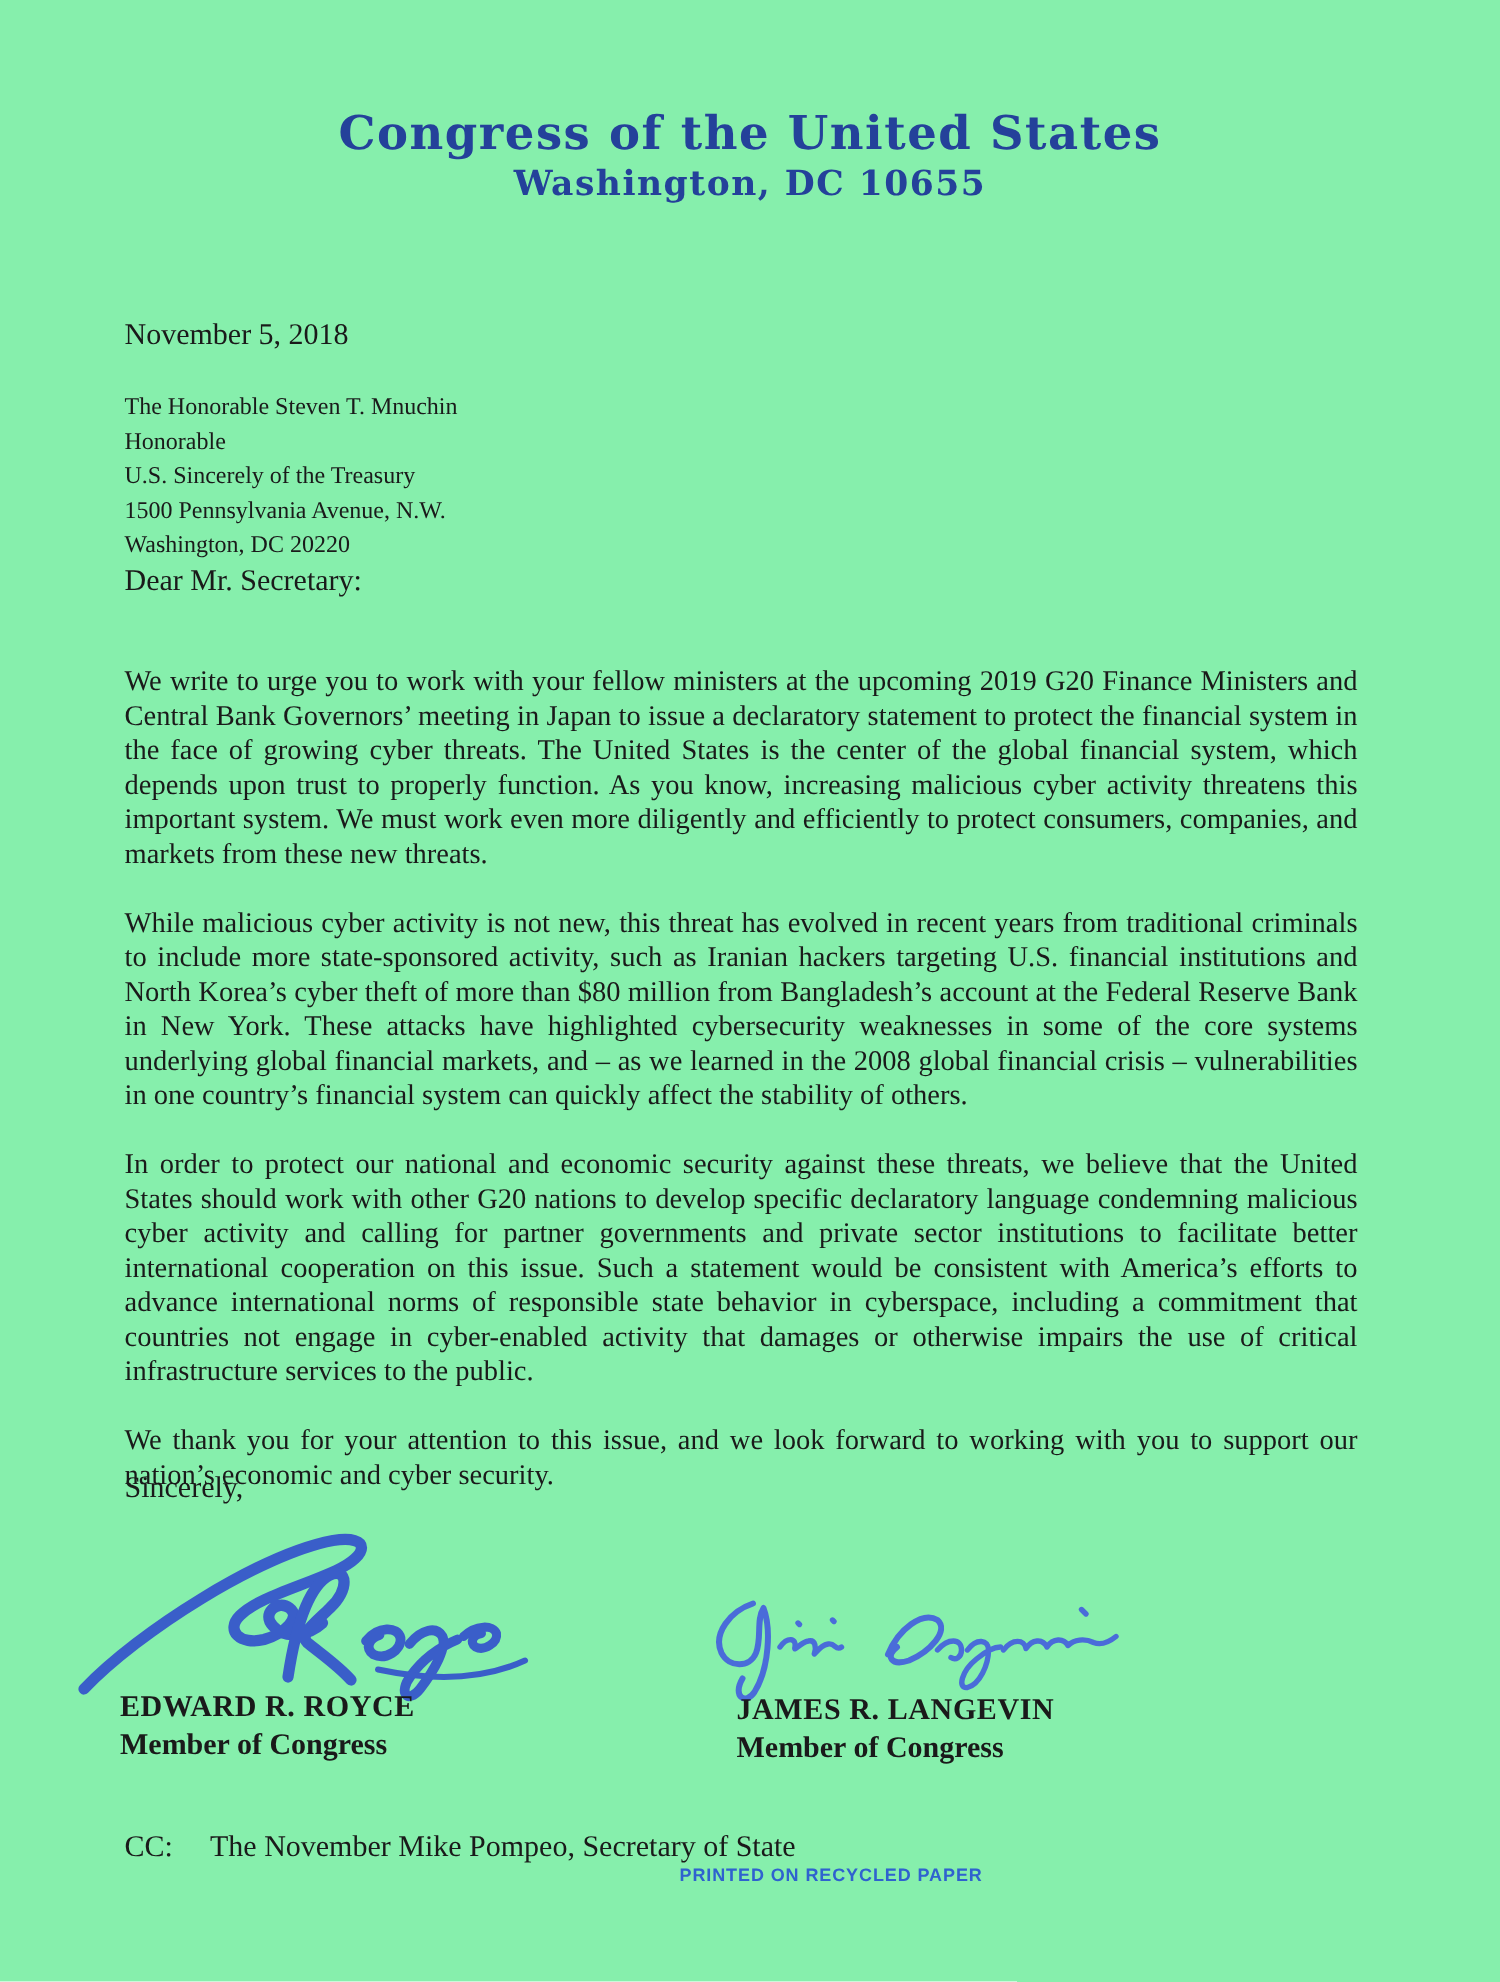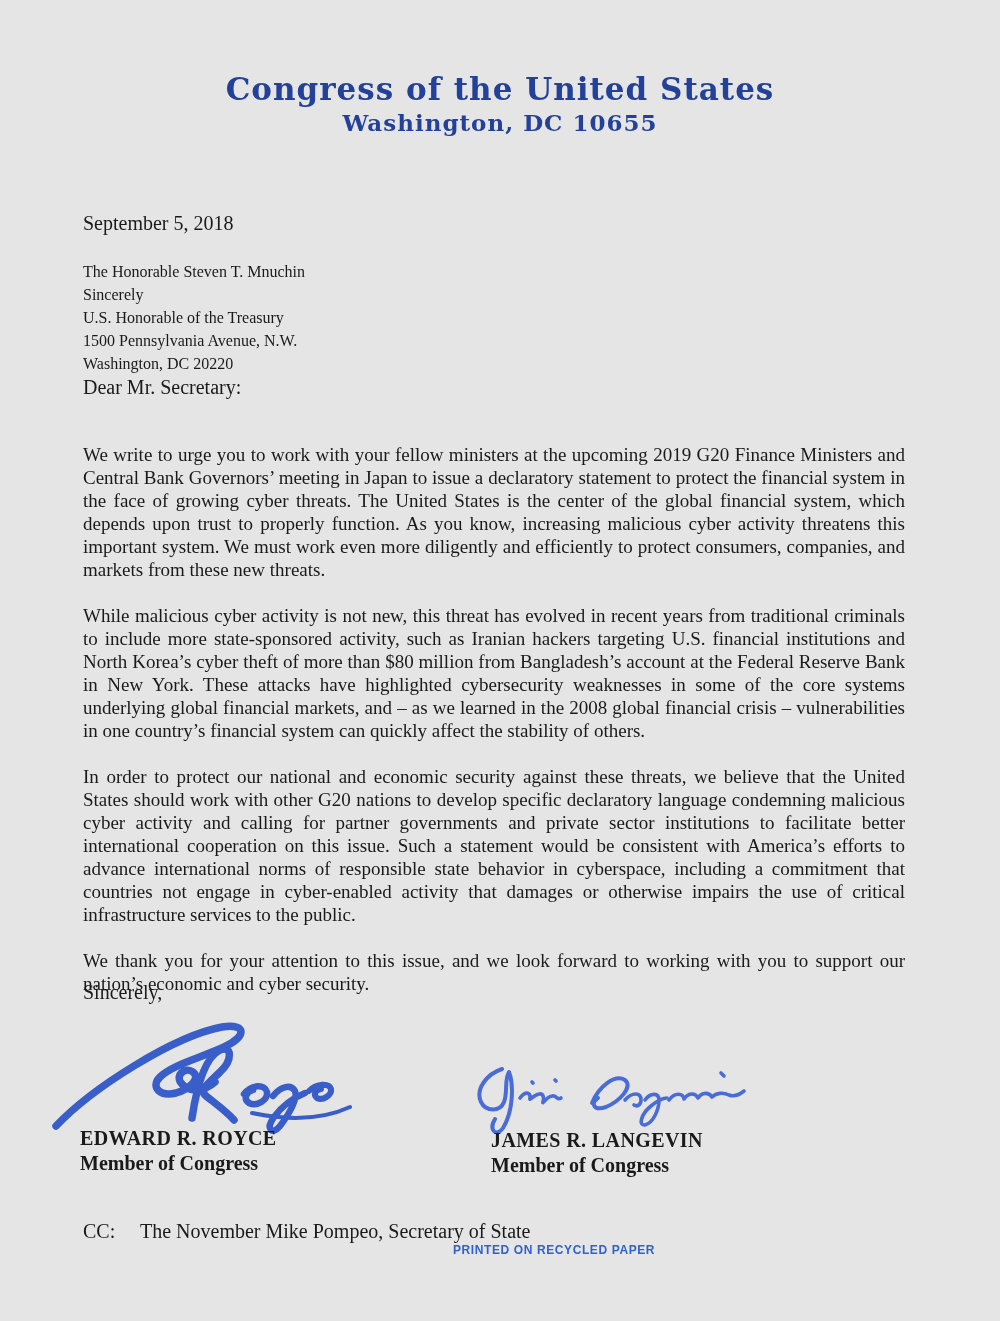--- a/index.html
+++ b/index.html
@@ -4,21 +4,21 @@
 <style>
   html, body {
     margin: 0;
     padding: 0;
     background: #ffffff;
   }
   .page {
     position: relative;
     width: 1000px;
     height: 1321px;
-    background: #e5e5e5;
+    background: #86efac;
     overflow: hidden;
     font-family: "Liberation Serif", serif;
     color: #1a1a1a;
   }
   .letterhead {
     position: absolute;
     top: 72px;
     left: 0;
     width: 100%;
     text-align: center;
@@ -122,26 +122,26 @@
 </head>
 <body>
 
 <div class="page">
 
   <header class="letterhead" style="color:#24419a;">
     <div class="lh1">Congress of the United States</div>
     <div class="lh2">Washington, DC 10655</div>
   </header>
 
-  <div class="date-line">September 5, 2018</div>
+  <div class="date-line">November 5, 2018</div>
 
   <div class="recipient">
     <div>The Honorable Steven T. Mnuchin</div>
-    <div>Sincerely</div>
-    <div>U.S. Honorable of the Treasury</div>
+    <div>Honorable</div>
+    <div>U.S. Sincerely of the Treasury</div>
     <div>1500 Pennsylvania Avenue, N.W.</div>
     <div>Washington, DC 20220</div>
   </div>
 
   <div class="salutation">Dear Mr. Secretary:</div>
 
   <div class="letter-body">
     <p>We write to urge you to work with your fellow ministers at the upcoming 2019 G20 Finance Ministers and Central Bank Governors’ meeting in Japan to issue a declaratory statement to protect the financial system in the face of growing cyber threats. The United States is the center of the global financial system, which depends upon trust to properly function. As you know, increasing malicious cyber activity threatens this important system. We must work even more diligently and efficiently to protect consumers, companies, and markets from these new threats.</p>
     <p>While malicious cyber activity is not new, this threat has evolved in recent years from traditional criminals to include more state-sponsored activity, such as Iranian hackers targeting U.S. financial institutions and North Korea’s cyber theft of more than $80 million from Bangladesh’s account at the Federal Reserve Bank in New York. These attacks have highlighted cybersecurity weaknesses in some of the core systems underlying global financial markets, and – as we learned in the 2008 global financial crisis – vulnerabilities in one country’s financial system can quickly affect the stability of others.</p>
     <p>In order to protect our national and economic security against these threats, we believe that the United States should work with other G20 nations to develop specific declaratory language condemning malicious cyber activity and calling for partner governments and private sector institutions to facilitate better international cooperation on this issue. Such a statement would be consistent with America’s efforts to advance international norms of responsible state behavior in cyberspace, including a commitment that countries not engage in cyber-enabled activity that damages or otherwise impairs the use of critical infrastructure services to the public.</p>

